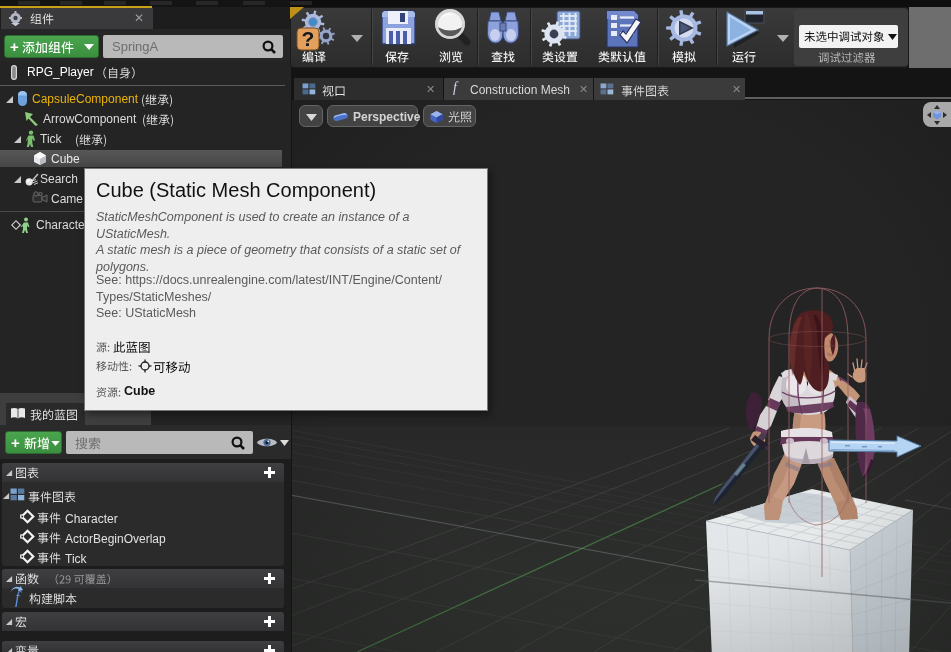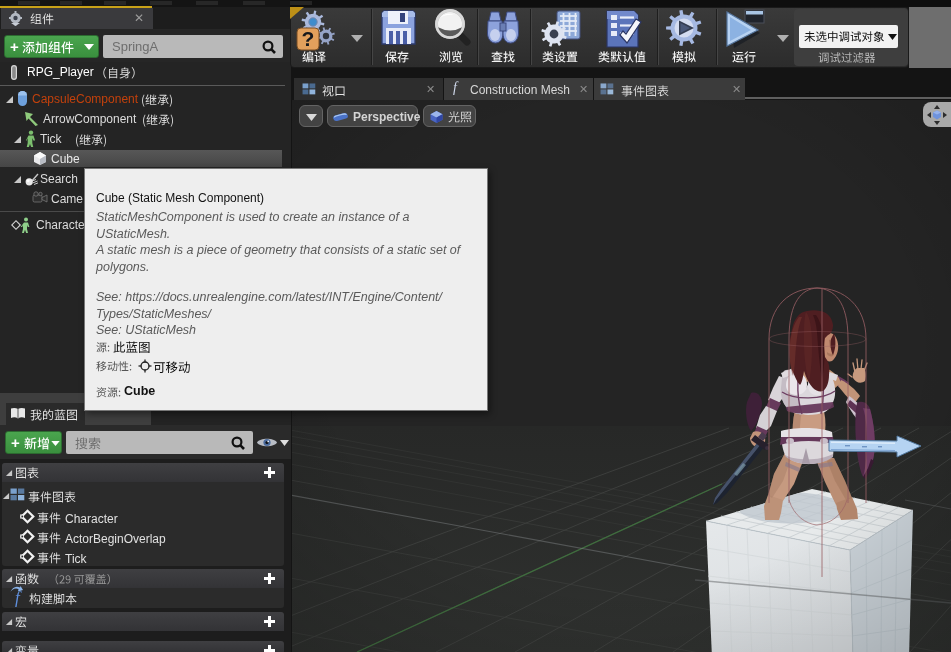--- a/index.html
+++ b/index.html
@@ -65,21 +65,21 @@
     </svg>
   </div>
 <div class="abs" style="left:0;top:85px;width:285px;height:1px;background:#5a5a5a"></div>
 <svg class="abs" style="left:5px;top:95px" width="9" height="9" viewBox="0 0 9 9">
     <path d="M8 1 L8 8 L1 8 Z" fill="#c8c8c8"></path>
   </svg>
 <svg class="abs" style="left:17px;top:90px" width="11" height="17" viewBox="0 0 11 17">
 <rect x="1" y="1" width="9" height="15" rx="4.5" fill="#6ea0dc"></rect>
     <path d="M1 5.5 a4.5 4.5 0 0 1 9 0 Z" fill="#9cc2ee"></path>
   </svg>
-<div class="txt" style="left:32px;top:93px;color:#c2410c;font-size:12px">CapsuleComponent </div>
+<div class="txt" style="left:32px;top:93px;color:#eab308;font-size:12px">CapsuleComponent </div>
 <div style="position:absolute;left:141px;top:93px;line-height:0">
     <svg width="33" height="16" viewBox="0 0 33 16" style="display:block">
       <path transform="translate(0,11.4)" d="M2.9 2.4 3.5 2.1C2.5 0.3 2.0 -1.7 2.0 -3.7C2.0 -5.8 2.5 -7.8 3.5 -9.5L2.9 -9.8C1.8 -8.0 1.1 -6.1 1.1 -3.7C1.1 -1.4 1.8 0.6 2.9 2.4Z M4.6 -0.7 4.7 0.2C5.8 -0.1 7.3 -0.5 8.6 -0.8L8.6 -1.6C7.1 -1.2 5.6 -0.9 4.6 -0.7ZM14.5 -9.2C14.3 -8.6 13.9 -7.6 13.6 -7.0L14.1 -6.8C14.5 -7.3 14.9 -8.3 15.2 -9.0ZM10.4 -9.1C10.7 -8.3 11.0 -7.4 11.1 -6.8L11.8 -7.0C11.7 -7.6 11.3 -8.5 11.0 -9.2ZM9.0 -9.6V0.3H15.5V-0.5H9.9V-9.6ZM4.8 -5.1C5.0 -5.2 5.2 -5.2 6.7 -5.4C6.2 -4.6 5.7 -4.0 5.5 -3.8C5.1 -3.3 4.8 -3.0 4.6 -3.0C4.7 -2.8 4.8 -2.4 4.9 -2.2C5.1 -2.3 5.5 -2.4 8.5 -3.0C8.5 -3.2 8.5 -3.6 8.5 -3.8L6.1 -3.4C7.0 -4.5 7.9 -5.8 8.7 -7.1L7.9 -7.5C7.7 -7.1 7.5 -6.6 7.2 -6.2L5.7 -6.0C6.3 -7.1 7.0 -8.4 7.5 -9.7L6.7 -10.1C6.2 -8.6 5.4 -7.1 5.1 -6.7C4.9 -6.3 4.7 -6.0 4.5 -5.9C4.6 -5.7 4.7 -5.3 4.8 -5.1ZM12.4 -10.0V-6.3H10.2V-5.5H12.1C11.7 -4.4 10.9 -3.2 10.2 -2.6C10.3 -2.4 10.5 -2.1 10.6 -1.8C11.3 -2.5 11.9 -3.5 12.4 -4.6V-0.9H13.2V-4.6C13.7 -3.8 14.5 -2.7 14.8 -2.2L15.3 -2.8C15.0 -3.3 13.7 -4.9 13.2 -5.5H15.4V-6.3H13.2V-10.0Z M19.5 -2.4V-1.6H21.7V-0.3C21.7 -0.1 21.6 -0.0 21.4 -0.0C21.2 -0.0 20.4 -0.0 19.6 -0.1C19.8 0.2 19.9 0.6 20.0 0.8C21.0 0.8 21.7 0.8 22.1 0.7C22.5 0.5 22.6 0.3 22.6 -0.3V-1.6H24.7V-2.4H22.6V-3.5H24.2V-4.3H22.6V-5.4H24.0V-6.2H22.6V-6.9C23.8 -7.4 25.0 -8.3 25.9 -9.2L25.2 -9.6L25.0 -9.6H18.5V-8.7H24.1C23.4 -8.2 22.5 -7.6 21.7 -7.3V-6.2H20.3V-5.4H21.7V-4.3H20.1V-3.5H21.7V-2.4ZM16.9 -7.0V-6.2H19.1C18.7 -3.8 17.7 -1.8 16.5 -0.8C16.7 -0.6 17.1 -0.3 17.2 -0.1C18.6 -1.4 19.7 -3.7 20.1 -6.8L19.6 -7.0L19.4 -7.0ZM24.9 -7.4 24.1 -7.2C24.5 -4.2 25.4 -1.6 27.0 -0.3C27.1 -0.5 27.4 -0.8 27.7 -1.0C26.7 -1.8 26.0 -3.0 25.5 -4.5C26.1 -5.1 26.9 -5.8 27.4 -6.5L26.7 -7.1C26.4 -6.6 25.8 -5.9 25.3 -5.3C25.1 -6.0 25.0 -6.7 24.9 -7.4Z M29.2 2.4C30.3 0.6 31.0 -1.4 31.0 -3.7C31.0 -6.1 30.3 -8.0 29.2 -9.8L28.6 -9.5C29.6 -7.8 30.1 -5.8 30.1 -3.7C30.1 -1.7 29.6 0.3 28.6 2.1Z" fill="#dcdcdc"></path>
     </svg>
   </div>
 <svg class="abs" style="left:24px;top:111px" width="16" height="16" viewBox="0 0 16 16">
 <path d="M1 1 L9 3 L6 6 L14 14 L11.5 15 L4.5 7.5 L2.5 10 Z" fill="#8fca7c"></path>
   </svg>
 <div class="txt" style="left:43px;top:113px;color:#dcdcdc;font-size:12px">ArrowComponent </div>
 <div style="position:absolute;left:142px;top:113px;line-height:0">
@@ -686,23 +686,23 @@
 <g fill="#2c2c2c">
       <path d="M10 0 L13 4 L7 4 Z"></path>
       <path d="M10 20 L13 16 L7 16 Z"></path>
       <path d="M0 10 L4 7 L4 13 Z"></path>
       <path d="M20 10 L16 7 L16 13 Z"></path>
     </g>
 <path d="M10 5.5 L14 7.5 L14 12 L10 14.5 L6 12 L6 7.5 Z" fill="#6f93dc"></path>
 <path d="M10 5.5 L14 7.5 L10 9.5 L6 7.5 Z" fill="#96b2ec"></path>
   </svg>
 <div class="abs" style="left:84px;top:168px;width:404px;height:243px;background:#eeeeee;border:1px solid #777;box-shadow:2px 3px 7px rgba(0,0,0,0.45)"></div>
-<div class="txt" style="left:96px;top:192px;color:#111;font-size:12px">Cube (Static Mesh Component)</div>
+<div class="txt" style="left:96px;top:180px;color:#111;font-size:20px">Cube (Static Mesh Component)</div>
 <div class="txt" style="left:96px;top:209px;color:#5a5a5a;font-size:12.5px;font-style:italic;line-height:16.5px;white-space:normal;width:390px">StaticMeshComponent is used to create an instance of a<br>UStaticMesh.<br>A static mesh is a piece of geometry that consists of a static set of<br>polygons.</div>
-<div class="txt" style="left:96px;top:289px;color:#5a5a5a;font-size:12.5px;font-style:italic;line-height:16.5px;white-space:normal;width:390px">See: https://docs.unrealengine.com/latest/INT/Engine/Content/<br>Types/StaticMeshes/<br>See: UStaticMesh</div>
+<div class="txt" style="left:96px;top:272px;color:#5a5a5a;font-size:12.5px;line-height:16.5px;white-space:normal;width:390px">See: https://docs.unrealengine.com/latest/INT/Engine/Content/<br>Types/StaticMeshes/<br>See: UStaticMesh</div>
 <div style="position:absolute;left:96px;top:341px;line-height:0">
     <svg width="15" height="15" viewBox="0 0 15 15" style="display:block">
       <path transform="translate(0,10.4)" d="M5.9 -4.5H9.3V-3.5H5.9ZM5.9 -6.0H9.3V-5.1H5.9ZM5.6 -2.3C5.2 -1.5 4.7 -0.7 4.2 -0.2C4.4 -0.1 4.7 0.1 4.9 0.2C5.4 -0.4 5.9 -1.2 6.3 -2.0ZM8.7 -2.1C9.1 -1.4 9.6 -0.4 9.9 0.1L10.6 -0.2C10.4 -0.8 9.8 -1.7 9.4 -2.3ZM1.0 -8.5C1.6 -8.2 2.4 -7.6 2.8 -7.3L3.3 -7.9C2.9 -8.3 2.0 -8.8 1.4 -9.1ZM0.4 -5.6C1.0 -5.2 1.9 -4.7 2.3 -4.4L2.8 -5.1C2.3 -5.4 1.5 -5.8 0.9 -6.2ZM0.6 0.3 1.4 0.7C1.9 -0.3 2.5 -1.7 3.0 -2.8L2.3 -3.3C1.8 -2.0 1.1 -0.6 0.6 0.3ZM3.7 -8.7V-5.7C3.7 -3.9 3.6 -1.4 2.4 0.4C2.5 0.5 2.9 0.7 3.0 0.8C4.3 -1.0 4.5 -3.8 4.5 -5.7V-8.0H10.5V-8.7ZM7.1 -7.8C7.1 -7.5 7.0 -7.0 6.8 -6.7H5.2V-2.9H7.1V0.0C7.1 0.1 7.1 0.2 7.0 0.2C6.8 0.2 6.3 0.2 5.8 0.2C5.9 0.4 6.0 0.7 6.0 0.9C6.8 0.9 7.3 0.9 7.6 0.8C7.9 0.6 7.9 0.4 7.9 0.0V-2.9H10.0V-6.7H7.6C7.8 -7.0 7.9 -7.3 8.1 -7.6Z M12.5 -4.3C12.9 -4.3 13.3 -4.6 13.3 -5.1C13.3 -5.5 12.9 -5.8 12.5 -5.8C12.1 -5.8 11.8 -5.5 11.8 -5.1C11.8 -4.6 12.1 -4.3 12.5 -4.3ZM12.5 0.1C12.9 0.1 13.3 -0.2 13.3 -0.6C13.3 -1.1 12.9 -1.4 12.5 -1.4C12.1 -1.4 11.8 -1.1 11.8 -0.6C11.8 -0.2 12.1 0.1 12.5 0.1Z" fill="#555555"></path>
     </svg>
   </div>
 <div style="position:absolute;left:113px;top:340px;line-height:0">
     <svg width="38" height="17" viewBox="0 0 38 17" style="display:block">
       <path transform="translate(0,11.9)" d="M0.6 -0.2 0.7 0.8C2.3 0.5 4.6 0.1 6.7 -0.3L6.6 -1.2L4.9 -0.9V-5.7H6.6V-6.6H4.9V-10.5H3.9V-0.7L2.5 -0.5V-8.0H1.6V-0.3ZM7.3 -10.5V-1.1C7.3 0.2 7.6 0.6 8.7 0.6C9.0 0.6 10.4 0.6 10.7 0.6C11.8 0.6 12.0 -0.1 12.1 -2.1C11.9 -2.2 11.5 -2.4 11.2 -2.6C11.2 -0.8 11.1 -0.3 10.6 -0.3C10.3 -0.3 9.1 -0.3 8.9 -0.3C8.3 -0.3 8.2 -0.4 8.2 -1.1V-5.0C9.5 -5.6 10.8 -6.3 11.7 -7.0L10.9 -7.8C10.3 -7.2 9.3 -6.5 8.2 -5.9V-10.5Z M20.6 -5.5C21.2 -4.8 21.8 -3.9 22.0 -3.3L22.8 -3.7C22.6 -4.3 22.0 -5.2 21.4 -5.8ZM16.4 -7.7V-3.4H17.4V-7.7ZM14.1 -7.3V-3.7H15.0V-7.3ZM20.4 -10.5V-9.6H17.0V-10.5H16.1V-9.6H13.2V-8.8H16.1V-8.1H17.0V-8.8H20.4V-8.0H21.4V-8.8H24.3V-9.6H21.4V-10.5ZM19.8 -8.0C19.4 -6.6 18.9 -5.4 18.1 -4.5C18.3 -4.4 18.7 -4.1 18.9 -4.0C19.3 -4.5 19.7 -5.2 20.1 -6.0H23.9V-6.8H20.4C20.5 -7.1 20.6 -7.5 20.6 -7.8ZM14.5 -3.0V-0.2H13.1V0.7H24.5V-0.2H23.1V-3.0ZM15.3 -0.2V-2.2H17.1V-0.2ZM17.9 -0.2V-2.2H19.6V-0.2ZM20.4 -0.2V-2.2H22.2V-0.2Z M29.7 -3.5C30.7 -3.3 32.0 -2.8 32.7 -2.5L33.0 -3.1C32.4 -3.5 31.1 -3.9 30.1 -4.1ZM28.4 -1.9C30.2 -1.7 32.3 -1.2 33.5 -0.8L33.9 -1.5C32.7 -1.9 30.6 -2.4 28.9 -2.5ZM26.1 -10.0V1.0H26.9V0.5H35.5V1.0H36.5V-10.0ZM26.9 -0.4V-9.1H35.5V-0.4ZM30.2 -8.8C29.6 -7.8 28.5 -6.9 27.4 -6.2C27.6 -6.1 27.9 -5.8 28.1 -5.7C28.4 -5.9 28.8 -6.2 29.2 -6.5C29.6 -6.1 30.1 -5.8 30.6 -5.4C29.5 -4.9 28.3 -4.5 27.2 -4.3C27.3 -4.2 27.5 -3.8 27.6 -3.6C28.9 -3.9 30.2 -4.3 31.4 -5.0C32.4 -4.4 33.6 -4.0 34.8 -3.7C34.9 -3.9 35.1 -4.2 35.3 -4.4C34.2 -4.6 33.1 -5.0 32.1 -5.4C33.0 -6.0 33.8 -6.7 34.4 -7.6L33.8 -7.9L33.7 -7.9H30.4C30.6 -8.1 30.8 -8.3 31.0 -8.6ZM29.7 -7.0 29.8 -7.1H33.0C32.6 -6.6 32.0 -6.2 31.3 -5.8C30.7 -6.2 30.1 -6.6 29.7 -7.0Z" fill="#111111"></path>
     </svg>
   </div>

